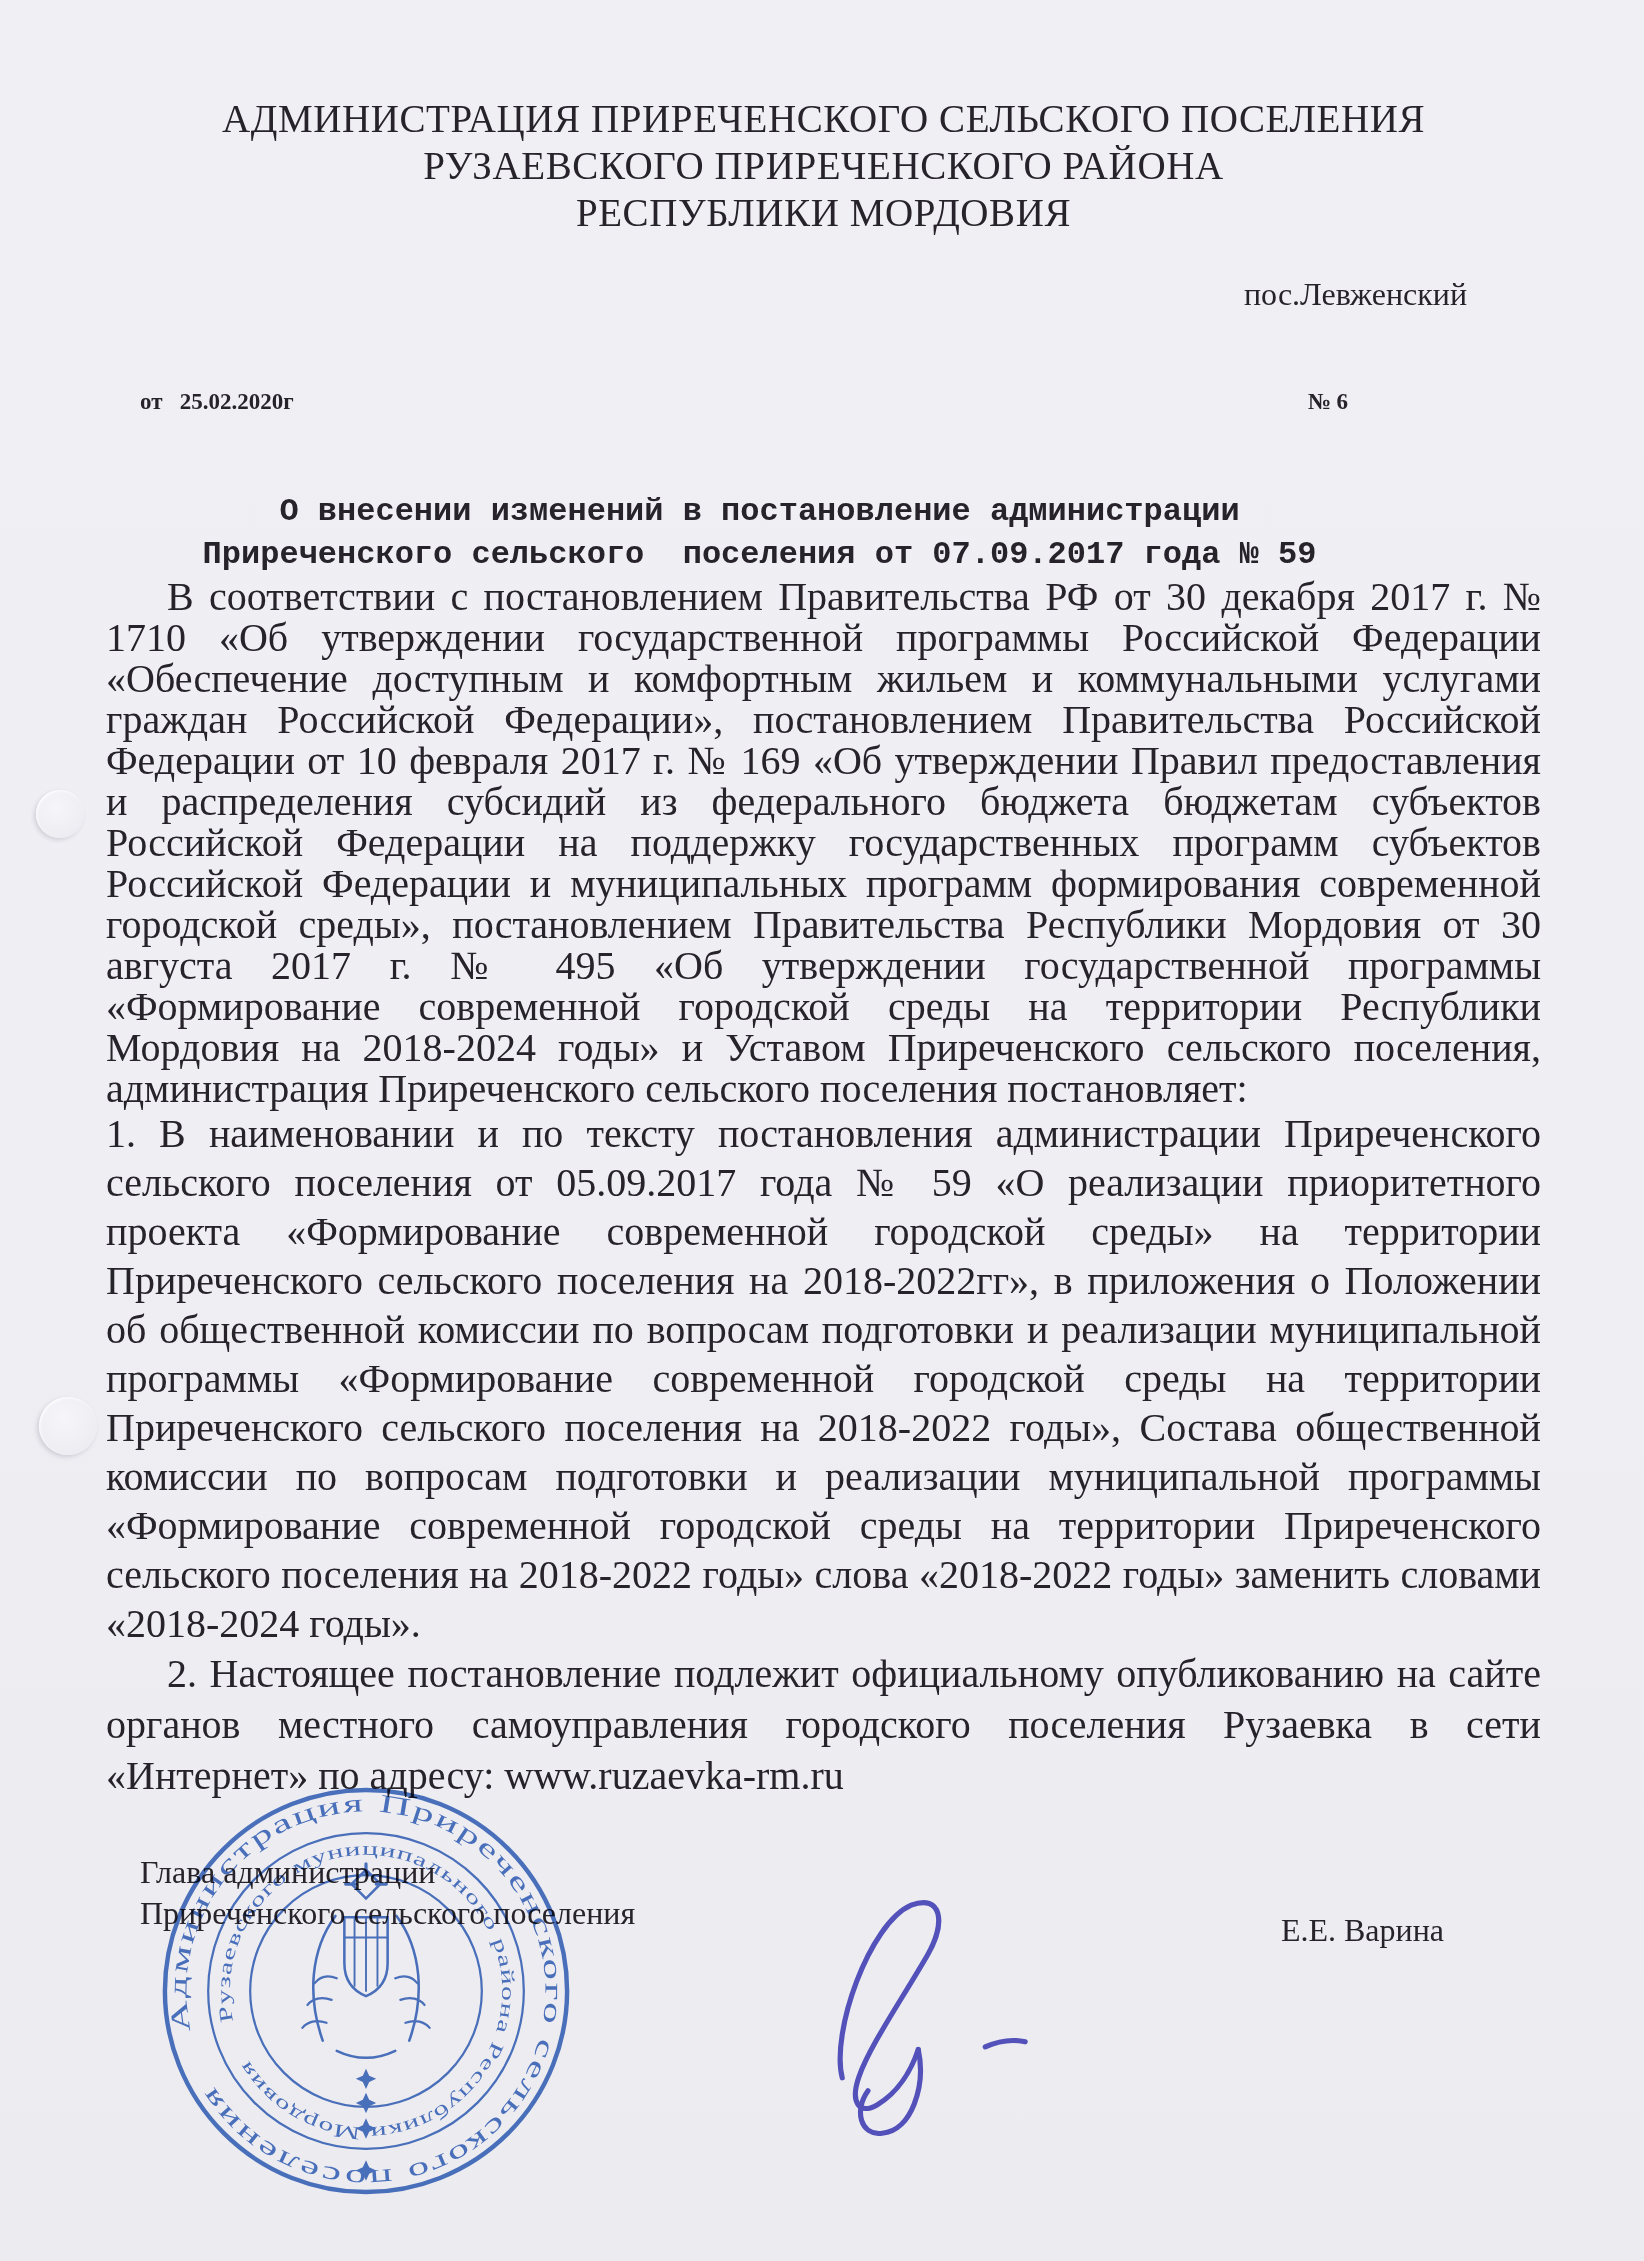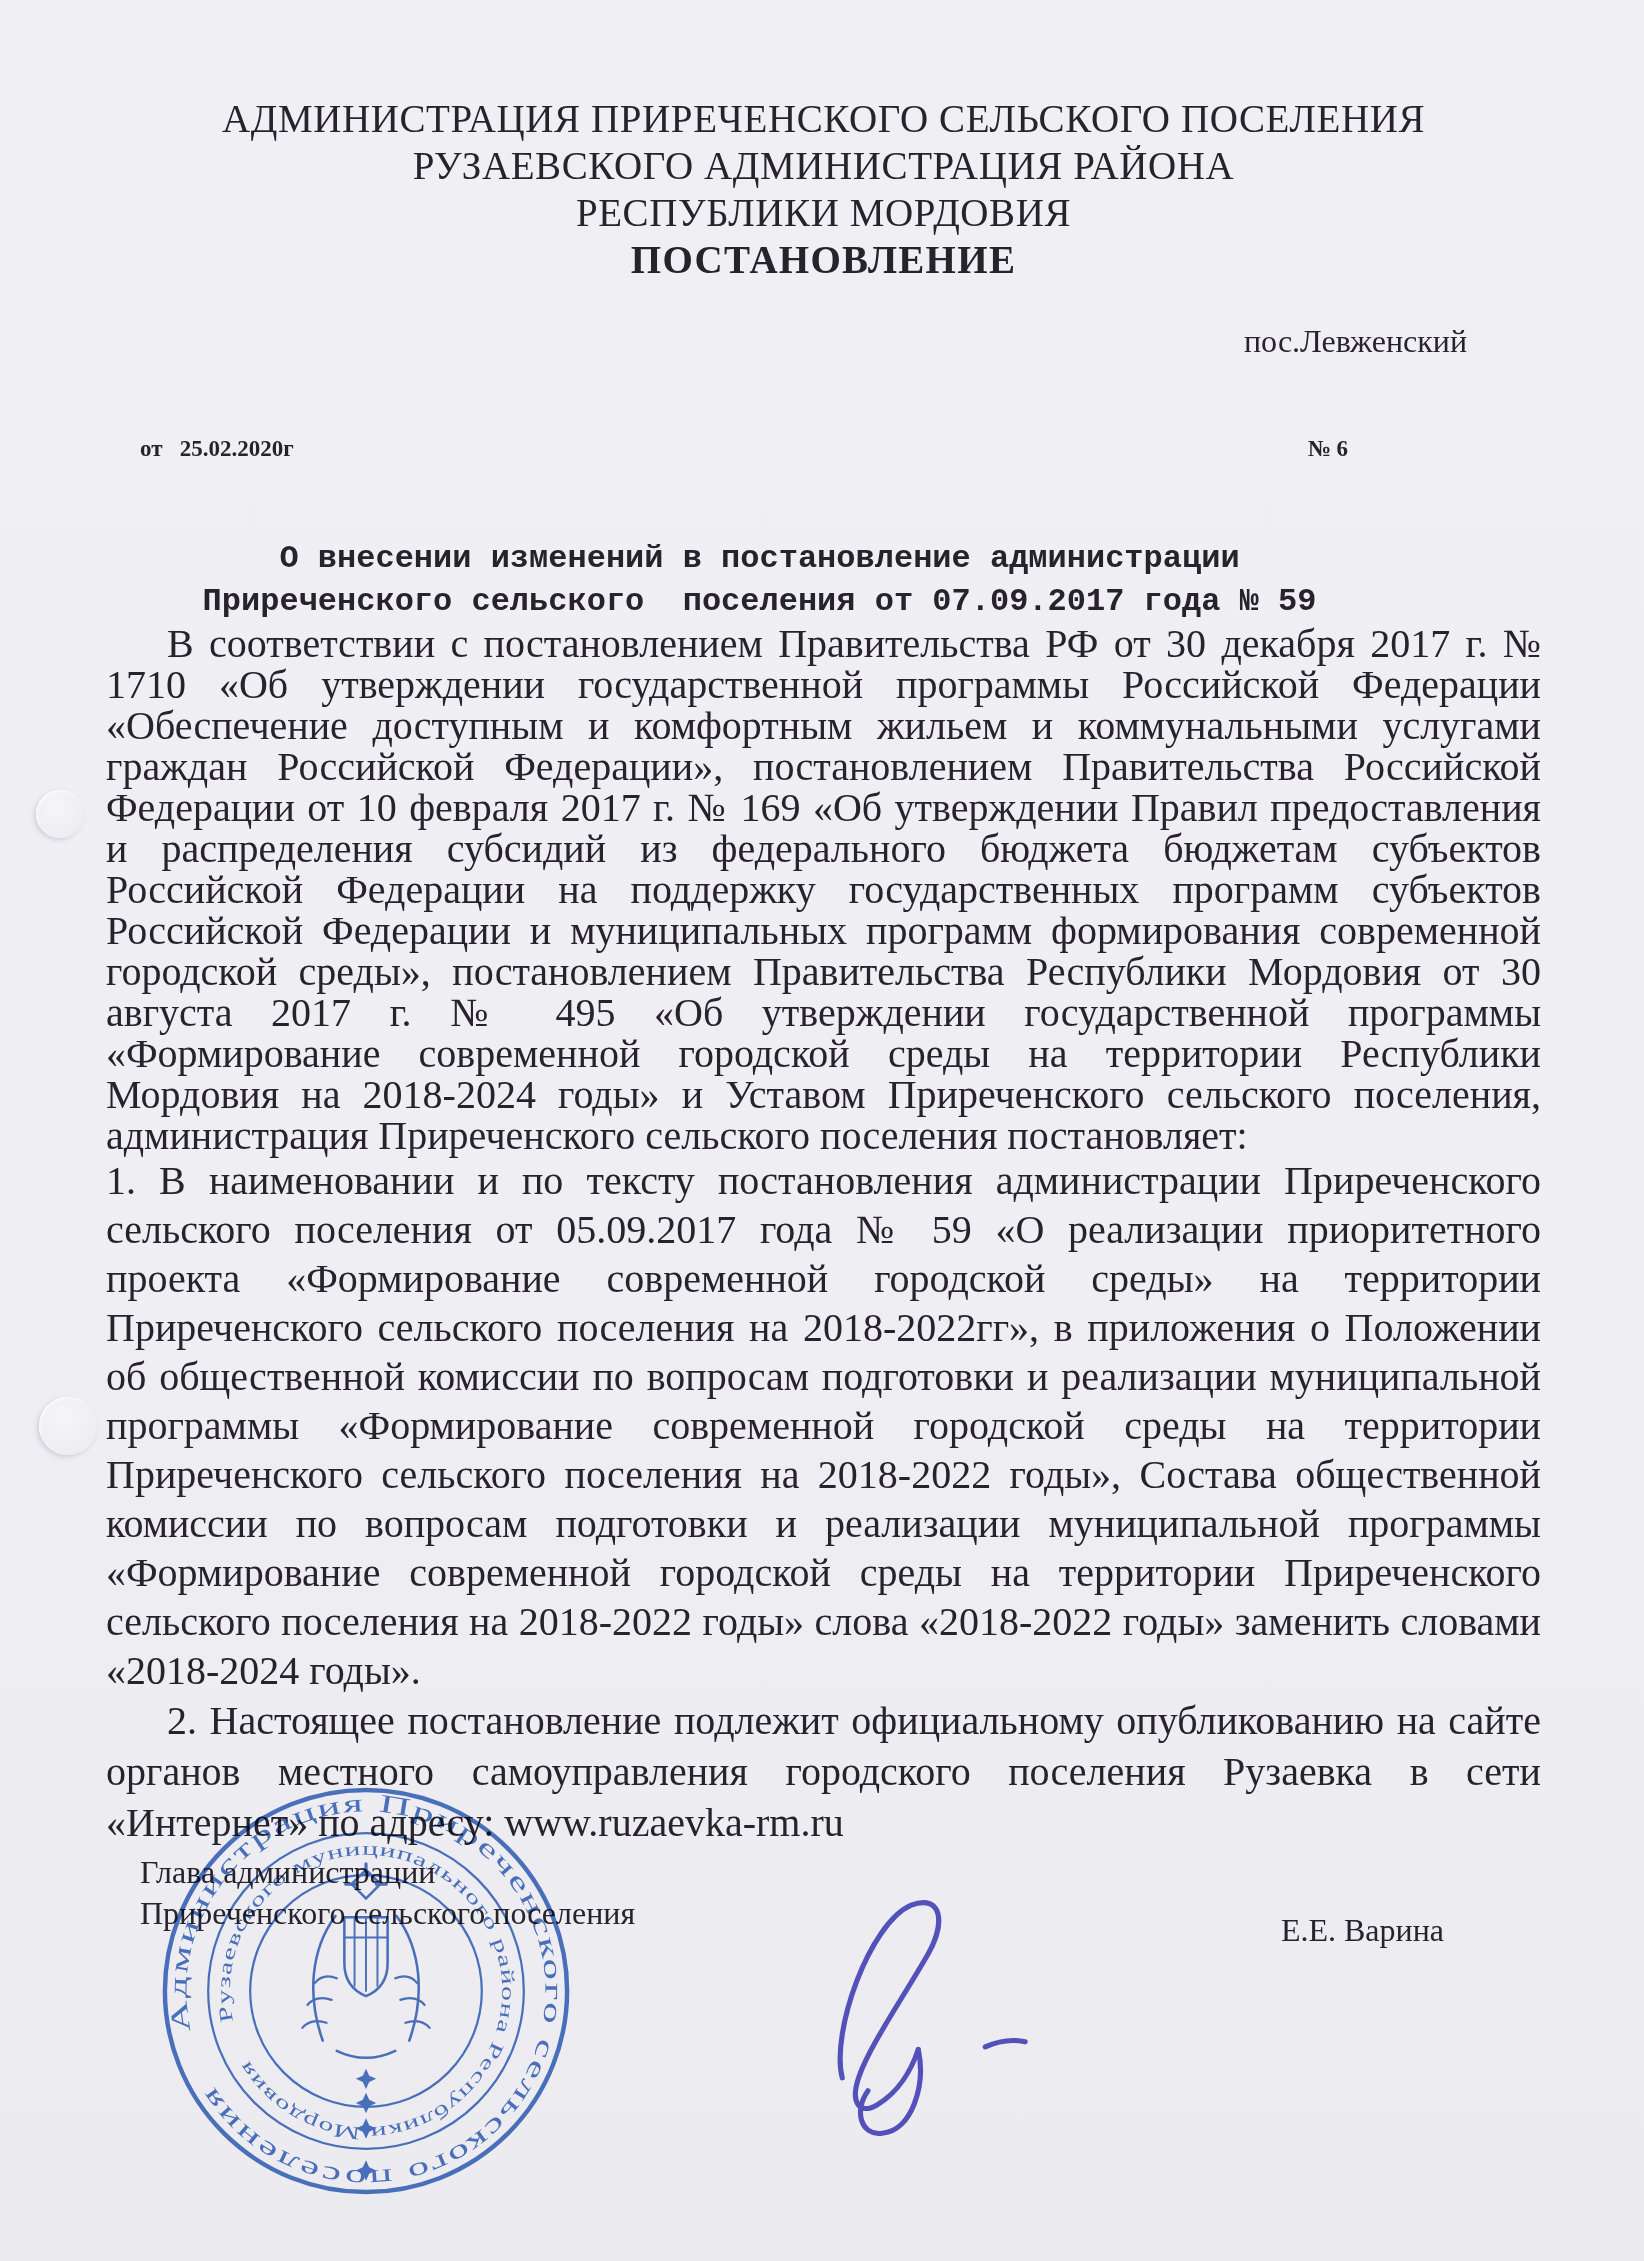--- a/index.html
+++ b/index.html
@@ -53,23 +53,22 @@
 
 <div class="sheet">
 
   <div class="punch punch-1"></div>
   <div class="punch punch-2"></div>
 
   <div class="content">
 
     <header class="letterhead">
       <div class="org-line">АДМИНИСТРАЦИЯ ПРИРЕЧЕНСКОГО СЕЛЬСКОГО ПОСЕЛЕНИЯ</div>
-      <div class="org-line">РУЗАЕВСКОГО АДМИНИСТРАЦИЯ РАЙОНА</div>
+      <div class="org-line">РУЗАЕВСКОГО ПРИРЕЧЕНСКОГО РАЙОНА</div>
       <div class="org-line">РЕСПУБЛИКИ МОРДОВИЯ</div>
-      <div class="doctype">ПОСТАНОВЛЕНИЕ</div>
       <div class="place">пос.Левженский</div>
     </header>
 
     <div class="meta-row">
       <span class="date">от   25.02.2020г</span>
       <span class="number">№ 6</span>
     </div>
 
     <div class="title">
       <div>О внесении изменений в постановление администрации</div>

